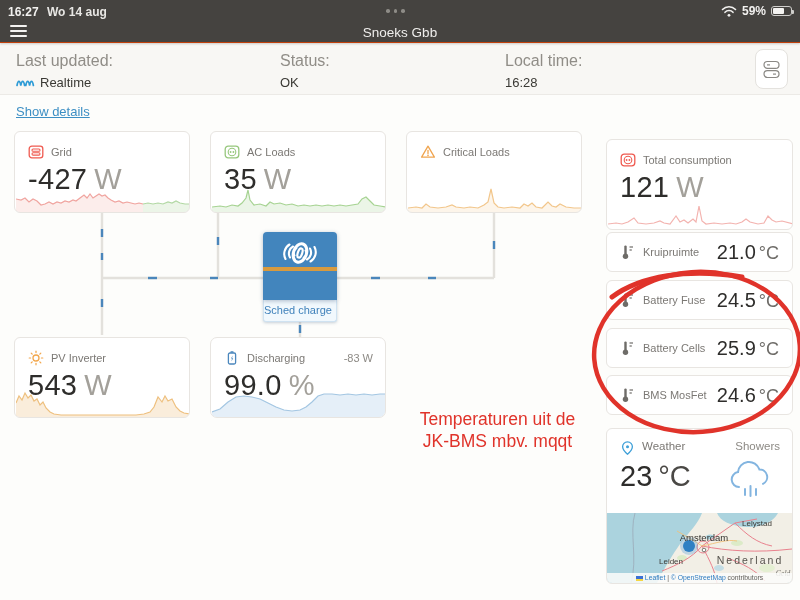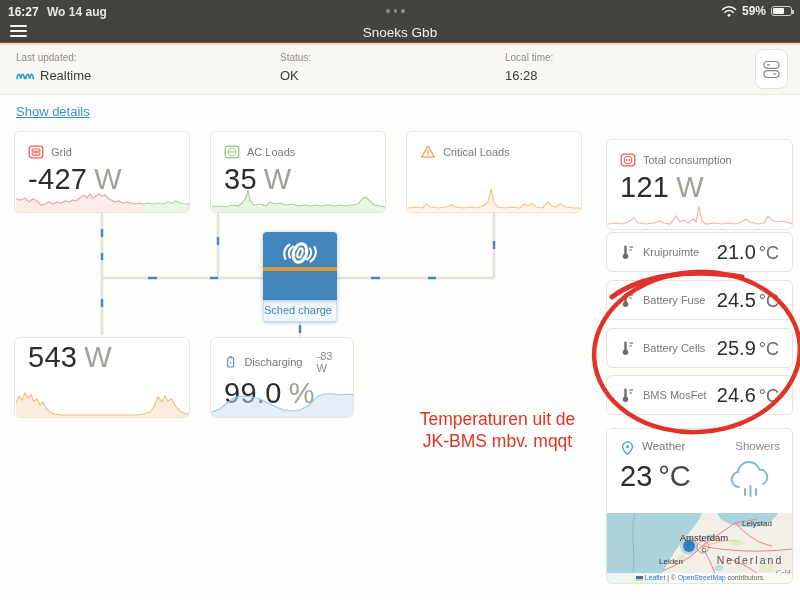--- a/index.html
+++ b/index.html
@@ -25,21 +25,21 @@
   .battery-tip { position:absolute; right:-3px; top:2.5px; width:2px; height:4px; background:#cfcecb; border-radius:0 1px 1px 0; }
   .hamburger { position:absolute; left:10px; top:25px; width:17px; height:13px; cursor:pointer; }
   .hamburger i { display:block; width:17px; height:2.4px; background:#f4f3f1; border-radius:1px; margin-bottom:2.6px; }
   .nav-title { position:absolute; left:0; right:0; top:25px; text-align:center; font-size:13.5px; color:#efeeec; }
   
   .info-bar {
     position:absolute; left:0; top:43px; width:800px; height:52px;
     background:#f8f7f4; border-bottom:1px solid #eceae6; z-index:4;
   }
   .info-col { position:absolute; top:9px; }
-  .info-label { font-size:10px; color:#908d87; margin-bottom:5px; }
+  .info-label { font-size:16px; color:#908d87; margin-bottom:5px; }
   .info-value { font-size:13px; color:#3a3934; display:flex; align-items:center; gap:5px; }
   .layout-btn {
     position:absolute; right:12px; top:6px; width:33px; height:40px;
     background:#fff; border:1px solid #e4e2de; border-radius:8px;
     display:flex; align-items:center; justify-content:center; cursor:pointer;
   }
   
   .show-details {
     position:absolute; left:16px; top:104px; font-size:13px; color:#3d8fc4;
     text-decoration:underline; cursor:pointer; z-index:4;
@@ -267,28 +267,44 @@
           <path d="M31,19.5 A8,8 0 0 0 34,8.5" stroke-width="2.1"></path>
           <path d="M27.7,17.5 A5,5 0 0 0 29.5,10.5" stroke-width="2"></path>
         </g>
       </svg>
       <div class="device-stripe"></div>
     </div>
     <div class="device-label">Sched charge</div>
   </div>
 
   <div class="tile" style="left:14px; top:337px; width:176px; height:81px;">
+    <div class="tile-head">
+      <svg width="16" height="16" viewBox="0 0 16 16">
+        <circle cx="8" cy="8" r="3" fill="none" stroke="#f2a64b" stroke-width="1.3"></circle>
+        <g stroke="#f2a64b" stroke-width="1.2" stroke-linecap="round">
+          <line x1="8" y1="1.2" x2="8" y2="2.6"></line>
+            <line x1="8" y1="13.4" x2="8" y2="14.8"></line>
+          <line x1="1.2" y1="8" x2="2.6" y2="8"></line>
+            <line x1="13.4" y1="8" x2="14.8" y2="8"></line>
+          <line x1="3.2" y1="3.2" x2="4.2" y2="4.2"></line>
+            <line x1="11.8" y1="11.8" x2="12.8" y2="12.8"></line>
+          <line x1="3.2" y1="12.8" x2="4.2" y2="11.8"></line>
+            <line x1="11.8" y1="4.2" x2="12.8" y2="3.2"></line>
+        </g>
+      </svg>
+      <span>PV Inverter</span>
+    </div>
     <div class="tile-value"><span class="num">543</span><span class="unit">W</span></div>
     <svg class="spark" height="30" viewBox="0 0 174 30" preserveAspectRatio="none">
       <path d="M0,16 L3,9 L6,13 L9,6 L12,11 L15,8 L18,14 L21,12 L24,18 L27,15 L30,21 L34,25 L38,27 L45,28 L60,28 L80,28 L100,28 L120,28 L128,27 L134,25 L138,20 L142,10 L146,15 L149,9 L152,14 L156,12 L160,20 L164,24 L168,26 L174,27 L174,30 L0,30 Z" fill="rgba(238,192,127,.28)"></path>
       <path d="M0,16 L3,9 L6,13 L9,6 L12,11 L15,8 L18,14 L21,12 L24,18 L27,15 L30,21 L34,25 L38,27 L45,28 L60,28 L80,28 L100,28 L120,28 L128,27 L134,25 L138,20 L142,10 L146,15 L149,9 L152,14 L156,12 L160,20 L164,24 L168,26 L174,27" fill="none" stroke="#eec07f" stroke-width="1.2"></path>
     </svg>
   </div>
 
-  <div class="tile" style="left:210px; top:337px; width:144px; height:81px;border-radius:7px;">
+  <div class="tile" style="left:210px; top:337px; width:176px; height:81px;border-radius:7px;">
     <div class="tile-head">
       <svg width="16" height="16" viewBox="0 0 16 16">
         <rect x="4.4" y="3" width="7.2" height="11" rx="1.5" fill="none" stroke="#4b87bd" stroke-width="1.3"></rect>
         <rect x="6.4" y="1.2" width="3.2" height="1.6" rx=".6" fill="#4b87bd"></rect>
         <path d="M8.6,5.5 L7,8.6 L8,8.6 L7.4,11.5 L9.2,8.2 L8.1,8.2 Z" fill="#4b87bd"></path>
       </svg>
       <span>Discharging</span>
       <span class="spacer"></span>
       <span class="tile-secondary">-83 W</span>
     </div>

